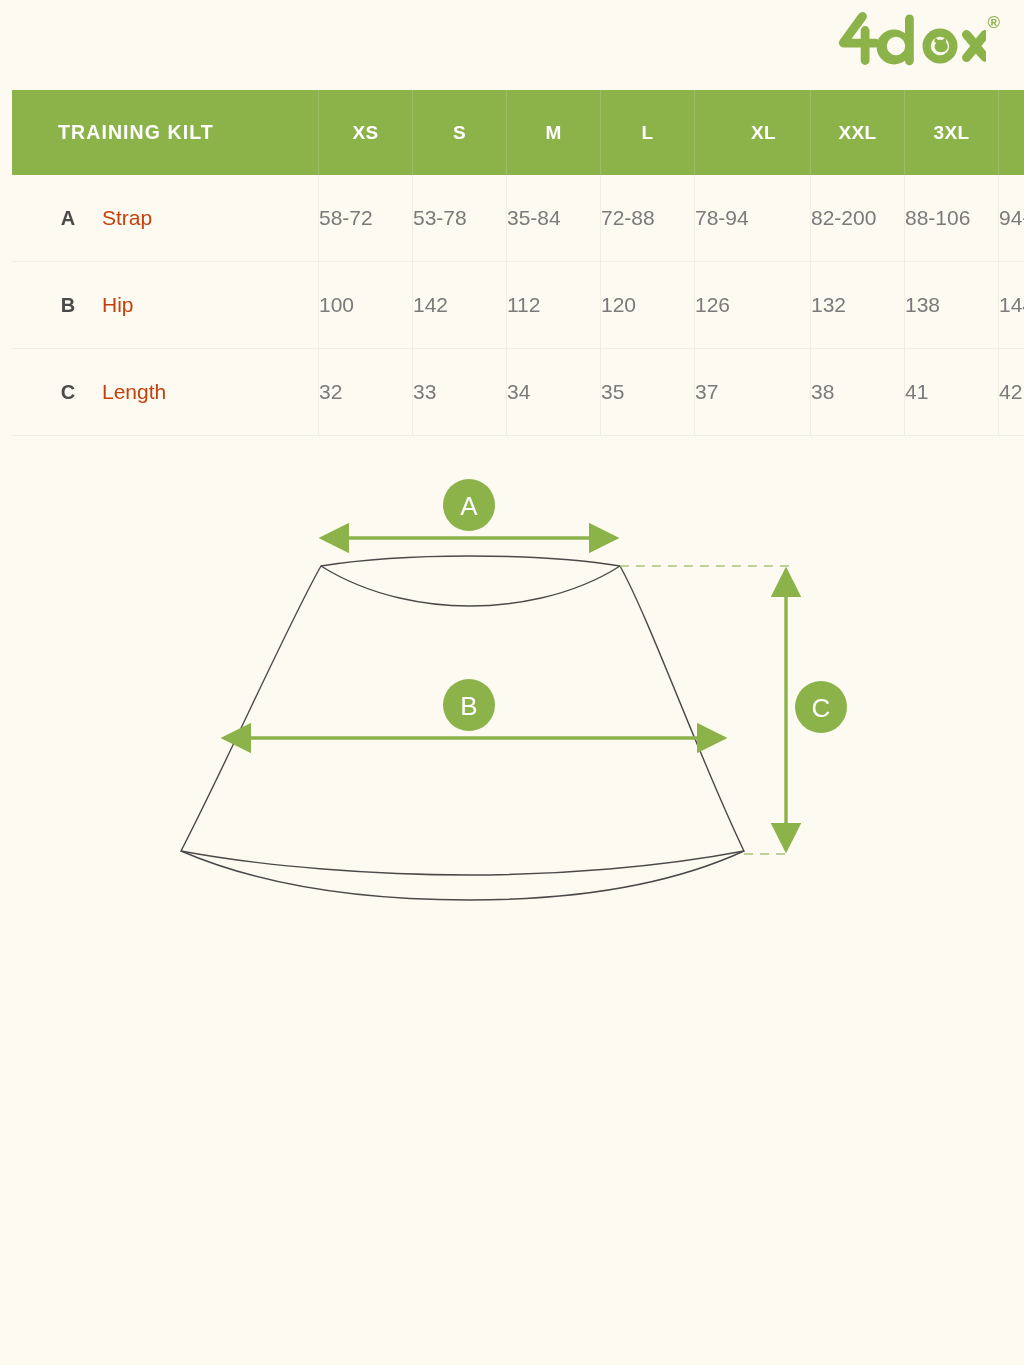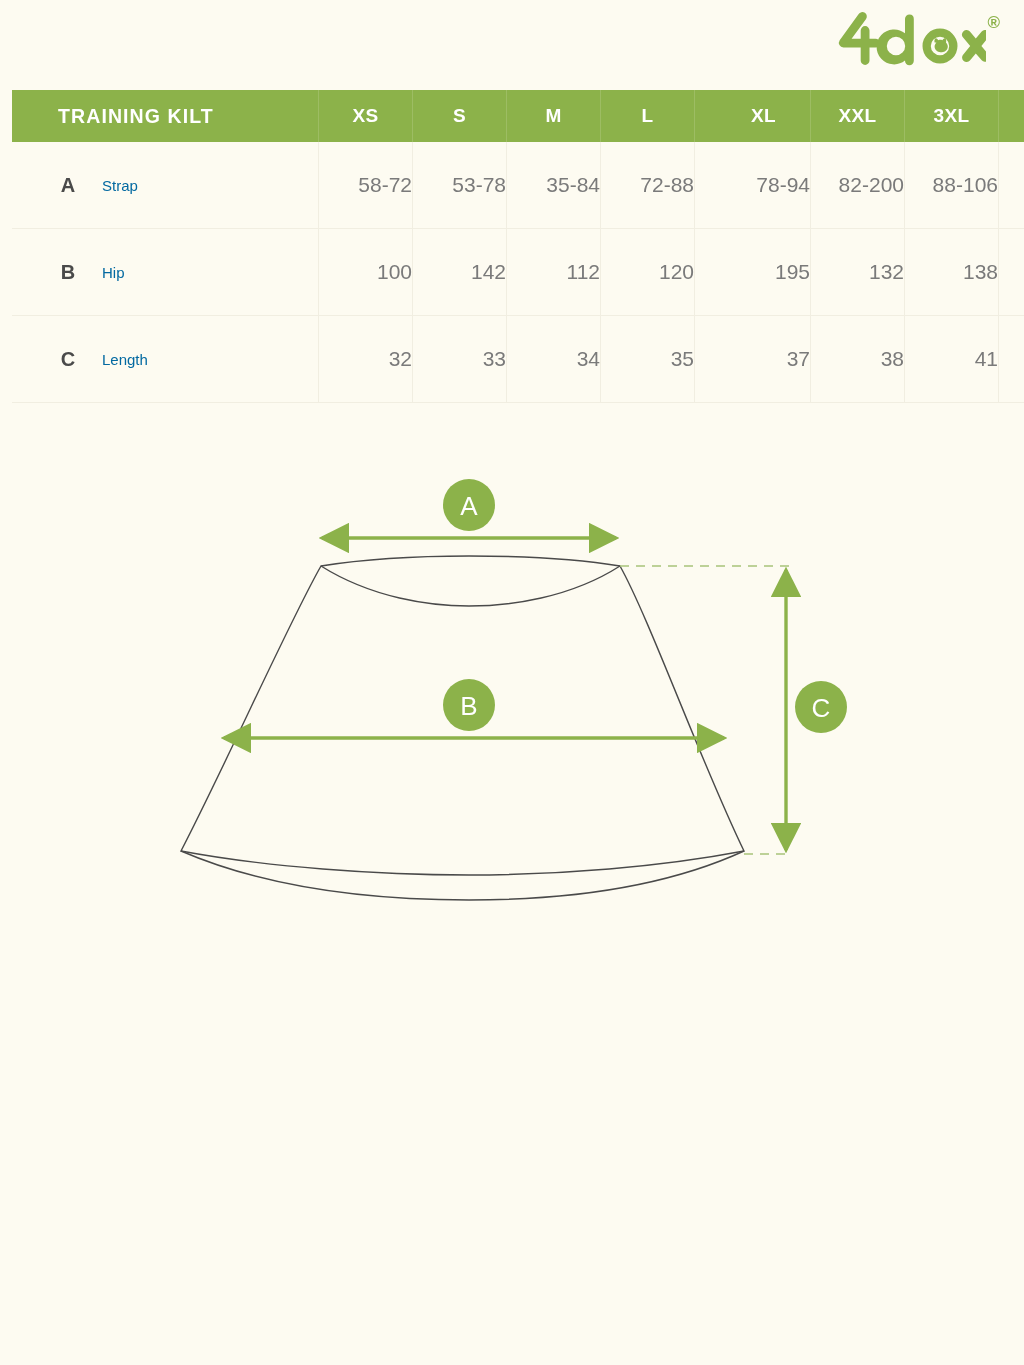--- a/index.html
+++ b/index.html
@@ -54,38 +54,38 @@
   }
   .size-table th, .size-table td {
     padding: 0;
     margin: 0;
   }
   .size-table thead th {
     background: #8cb24a;
     color: #ffffff;
     font-size: 19px;
     font-weight: 700;
-    height: 52px;
+    height: 85px;
     text-align: center;
     vertical-align: middle;
     border-right: 1px solid #9dbd63;
     letter-spacing: .4px;
     margin-left: 10px;
   }
   .size-table thead th:last-child { border-right: none; }
   .size-table thead th.th-name {
     text-align: left;
     padding-left: 46px;
     letter-spacing: 1.1px;
     font-size: 19.5px;
   }
 
   .size-table tbody td {
     height: 86px;
-    text-align: right;
+    text-align: left;
     vertical-align: middle;
     font-size: 21px;
     color: #7a7a7a;
     border-bottom: 1px solid #f1eee1;
     border-right: 1px solid #f1eee1;
     font-weight: 400;
   }
   .size-table tbody tr:last-child td { border-bottom: 1px solid #f1eee1; }
   .size-table tbody td:last-child { border-right: none; }
 
@@ -102,22 +102,22 @@
     width: 52px;
     min-width: 52px;
     text-align: center;
     font-weight: 700;
     font-size: 20px;
     color: #4a4a4a;
     padding-left: 30px;
     box-sizing: content-box;
   }
   .row-name {
-    font-size: 15px;
-    color: #0369a1;
+    font-size: 21px;
+    color: #c2410c;
     padding-left: 8px;
   }
 
   
   .diagram {
     position: absolute;
     left: 0;
     top: 430px;
     width: 1024px;
     height: 520px;
@@ -203,21 +203,21 @@
       <td class="row-label">
         <div class="row-label-inner">
           <span class="row-key">B</span>
           <span class="row-name">Hip</span>
         </div>
       </td>
       <td>100</td>
       <td>142</td>
       <td>112</td>
       <td>120</td>
-      <td>195</td>
+      <td>126</td>
       <td>132</td>
       <td>138</td>
       <td>144</td>
     </tr>
     <tr>
       <td class="row-label">
         <div class="row-label-inner">
           <span class="row-key">C</span>
           <span class="row-name">Length</span>
         </div>

